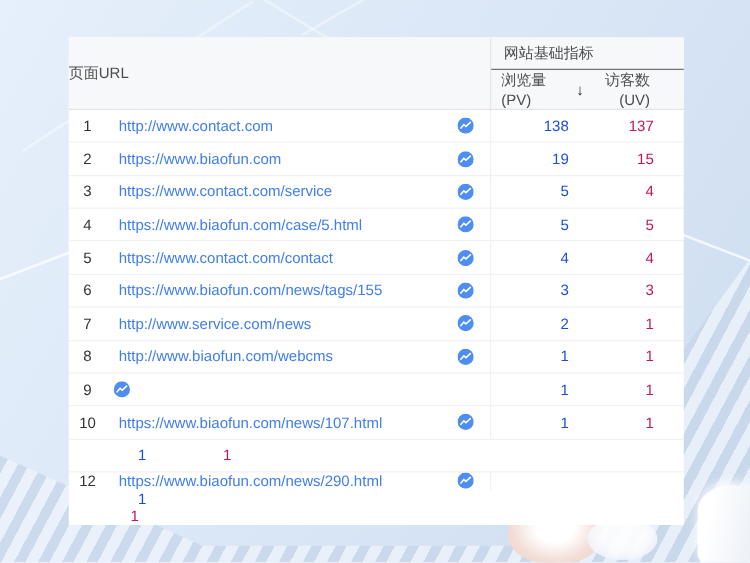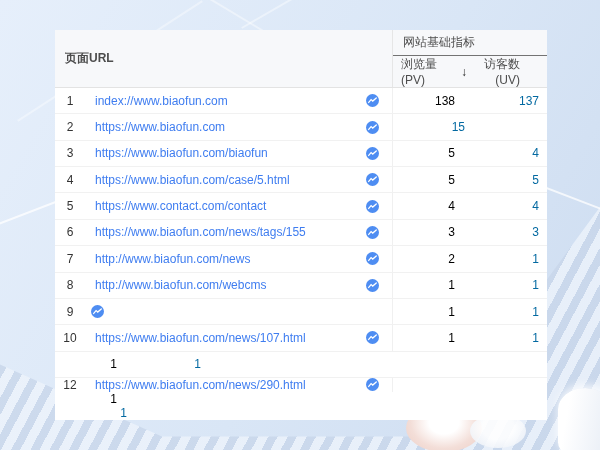--- a/index.html
+++ b/index.html
@@ -48,21 +48,21 @@
     display: flex; flex-direction: column;
   }
   .thead {
     display: flex; height: 58px; flex: none;
     background: var(--header-bg, #f7f8fa);
     border-bottom: 1px solid #e3e3e3;
     color: var(--header-text, #4d4d4d);
   }
   .th-left {
     width: 338px; flex: none; display: flex; align-items: center;
-    padding-left: 10px; border-right: 1px solid #e6e6e6; font-weight: bold;
+    border-right: 1px solid #e6e6e6;
   }
   .th-right { flex: 1; display: flex; flex-direction: column; }
   .th-group {
     height: 29px; display: flex; align-items: center;
     padding-left: 10px; border-bottom: 1px solid #737373;
   }
   .th-cols { flex: 1; display: flex; align-items: center; }
   .th-pv {
     width: 74px; flex: none; padding-left: 8px;
     display: flex; align-items: center; gap: 18px; cursor: pointer;
@@ -81,23 +81,23 @@
     border-right: 1px solid #f0f0f0;
   }
   .cell-index { width: 30px; flex: none; text-align: center; color: #333; }
   .cell-url { flex: 1; padding-left: 10px; overflow: hidden; white-space: nowrap; }
   .cell-url a { color: var(--link, #3f7df0); text-decoration: none; }
   .cell-icon {
     width: 32px; flex: none; display: flex; align-items: center;
     justify-content: flex-end; padding-right: 13px; cursor: pointer;
   }
   .cell-pv { width: 74px; flex: none; text-align: right; padding-right: 12px;
-             display: flex; align-items: center; justify-content: flex-end; color: #000000; }
-  .cell-uv { width: 80px; flex: none; text-align: right; padding-right: 8px;
-             display: flex; align-items: center; justify-content: flex-end; color: #0369a1; }
+             display: flex; align-items: center; justify-content: flex-end; color: #1d4ed8; }
+  .cell-uv { width: 80px; flex: none; text-align: right; padding-right: 24px;
+             display: flex; align-items: center; justify-content: flex-end; color: #be185d; }
 </style>
 </head>
 <body>
 
 <div class="bg-stripes"></div>
 <div class="bg-line l1"></div>
 <div class="bg-line l2"></div>
 <div class="bg-line l3"></div>
 <div class="bg-line l4"></div>
 <div class="bg-line l5"></div>
@@ -117,21 +117,21 @@
         </div>
         <div class="th-uv">访客数(UV)</div>
       </div>
     </div>
   </div>
   <div class="tbody">
   <div class="row">
     <div class="cell-left">
       <div class="cell-index">1</div>
       <div class="cell-url">
-        <a href="#">index://www.biaofun.com</a>
+        <a href="#">http://www.contact.com</a>
       </div>
       <div class="cell-icon">
         <svg width="13" height="13" viewBox="0 0 12 12">
           <circle cx="6" cy="6" r="6" fill="#4e8df2"></circle>
           <polyline points="2.5,7.8 4.7,5.2 6.2,6.5 9.5,3.6" stroke="#ffffff" stroke-width="1.2" fill="none" stroke-linecap="round"></polyline>
         </svg>
       </div>
     </div>
     <div class="cell-pv">138</div>
     <div class="cell-uv">137</div>
@@ -143,28 +143,29 @@
       <div class="cell-url">
         <a href="#">https://www.biaofun.com</a>
       </div>
       <div class="cell-icon">
         <svg width="13" height="13" viewBox="0 0 12 12">
           <circle cx="6" cy="6" r="6" fill="#4e8df2"></circle>
           <polyline points="2.5,7.8 4.7,5.2 6.2,6.5 9.5,3.6" stroke="#ffffff" stroke-width="1.2" fill="none" stroke-linecap="round"></polyline>
         </svg>
       </div>
     </div>
+    <div class="cell-pv">19</div>
     <div class="cell-uv">15</div>
   </div>
 
   <div class="row">
     <div class="cell-left">
       <div class="cell-index">3</div>
       <div class="cell-url">
-        <a href="#">https://www.biaofun.com/biaofun</a>
+        <a href="#">https://www.contact.com/service</a>
       </div>
       <div class="cell-icon">
         <svg width="13" height="13" viewBox="0 0 12 12">
           <circle cx="6" cy="6" r="6" fill="#4e8df2"></circle>
           <polyline points="2.5,7.8 4.7,5.2 6.2,6.5 9.5,3.6" stroke="#ffffff" stroke-width="1.2" fill="none" stroke-linecap="round"></polyline>
         </svg>
       </div>
     </div>
     <div class="cell-pv">5</div>
     <div class="cell-uv">4</div>
@@ -218,21 +219,21 @@
       </div>
     </div>
     <div class="cell-pv">3</div>
     <div class="cell-uv">3</div>
   </div>
 
   <div class="row">
     <div class="cell-left">
       <div class="cell-index">7</div>
       <div class="cell-url">
-        <a href="#">http://www.biaofun.com/news</a>
+        <a href="#">http://www.service.com/news</a>
       </div>
       <div class="cell-icon">
         <svg width="13" height="13" viewBox="0 0 12 12">
           <circle cx="6" cy="6" r="6" fill="#4e8df2"></circle>
           <polyline points="2.5,7.8 4.7,5.2 6.2,6.5 9.5,3.6" stroke="#ffffff" stroke-width="1.2" fill="none" stroke-linecap="round"></polyline>
         </svg>
       </div>
     </div>
     <div class="cell-pv">2</div>
     <div class="cell-uv">1</div>

